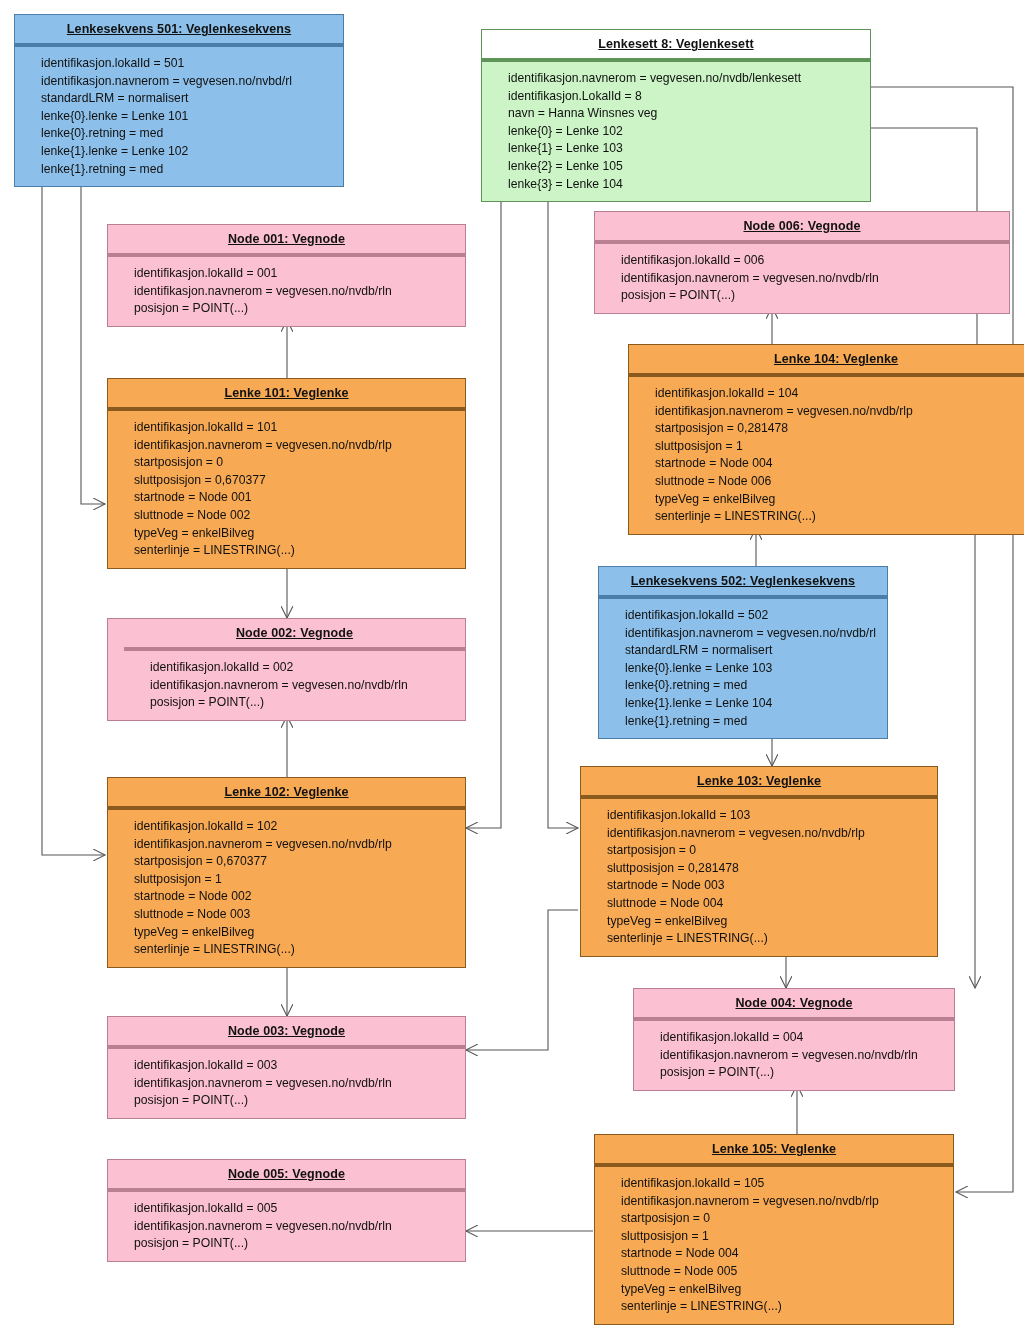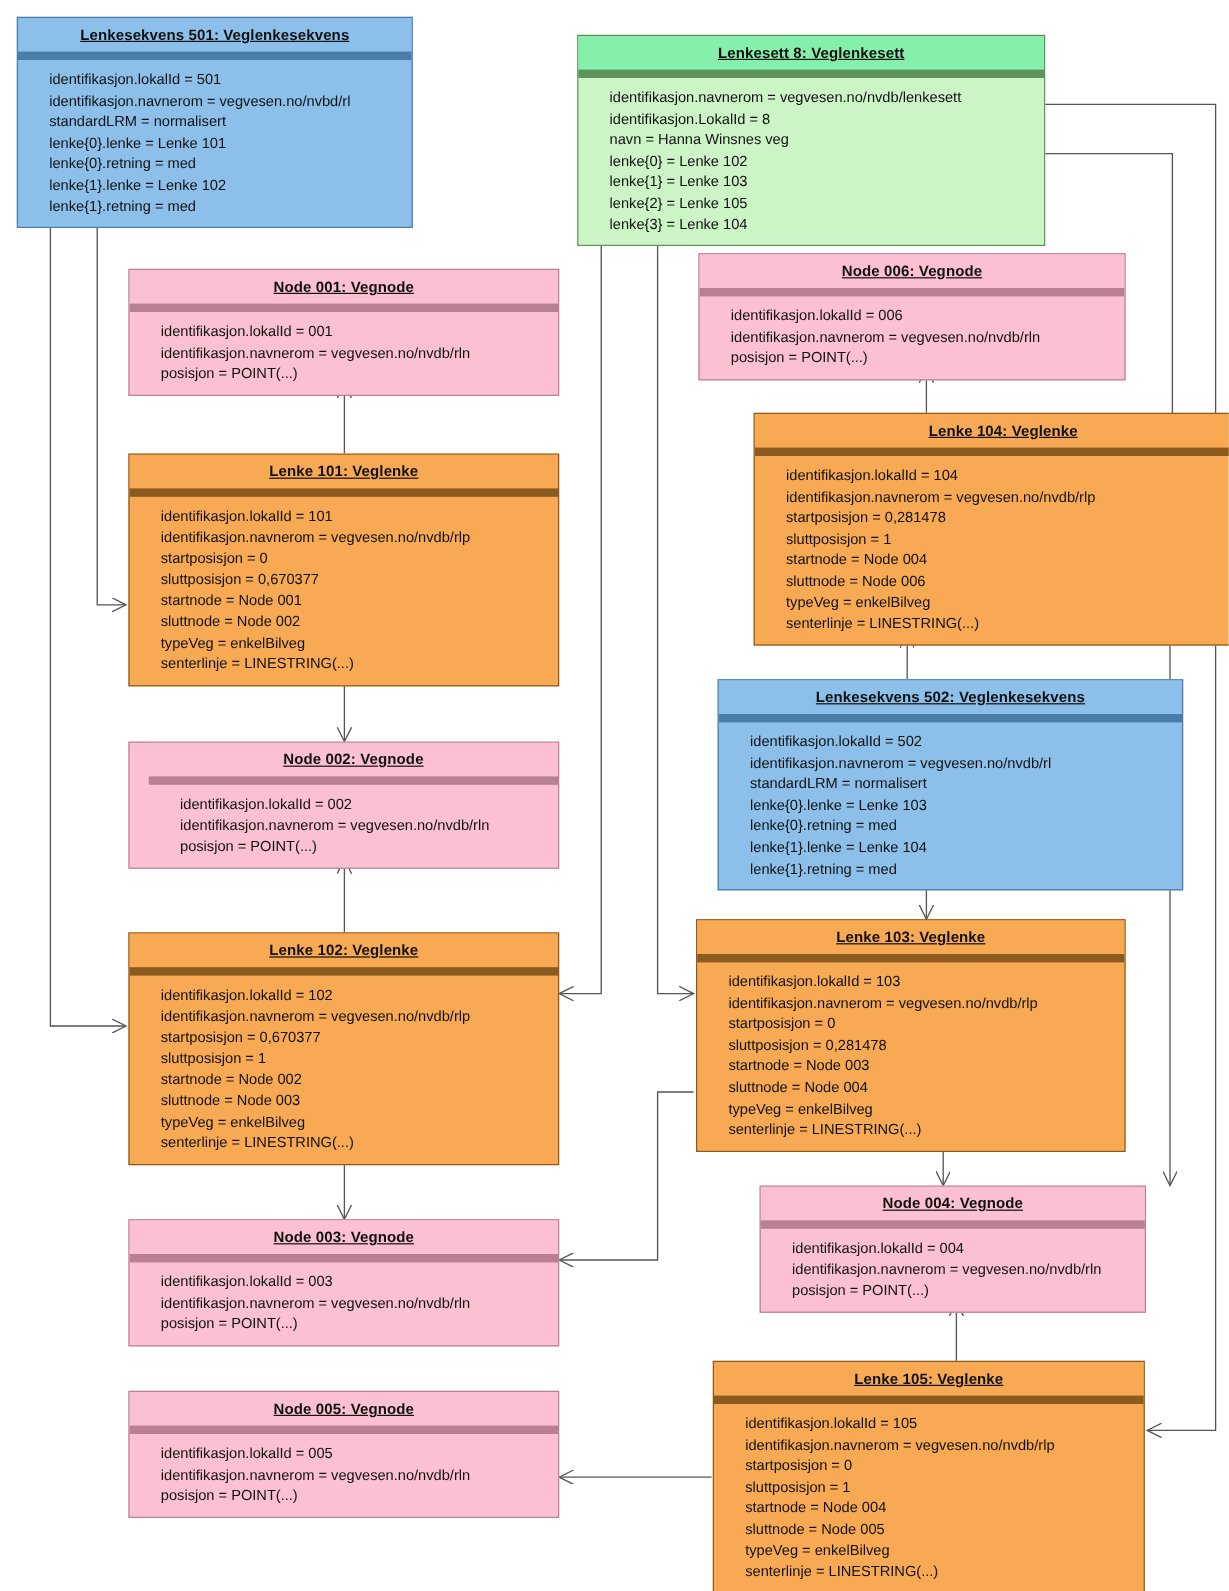--- a/index.html
+++ b/index.html
@@ -27,40 +27,40 @@
     z-index: 2;
     border: 1px solid #6b6b6b;
     background: #ffffff;
   }
   .node .hdr {
     text-align: center;
     font-weight: bold;
     font-size: 12.5px;
     color: #111111;
     padding: 7px 4px 7px 4px;
-    border-bottom: 7px solid #000000;
+    border-bottom: 4px solid #000000;
     letter-spacing: 0.1px;
   }
   .node .hdr span { text-decoration: underline; }
   .node .body {
     padding: 8px 4px 8px 26px;
   }
   .node .body div {
     font-size: 12.2px;
     color: #111111;
     line-height: 17.6px;
     white-space: nowrap;
   }
   
   .c-blue   { background: #8cc0ea; }
   .c-green  { background: #ccf4c6; }
   .c-pink   { background: #fbc0d2; }
   .c-orange { background: #f8a953; }
   .c-blue .hdr   { background: #8cc0ea; border-bottom-color: #4a7ea8; }
-  .c-green .hdr  { background: #86efac; border-bottom-color: #5f9458; }
+  .c-green .hdr  { background: #ffffff; border-bottom-color: #5f9458; }
   .c-pink .hdr   { background: #fbc0d2; border-bottom-color: #b97f92; }
   .c-orange .hdr { background: #f8a953; border-bottom-color: #8a5a1e; }
   .c-blue   { border-color: #4a7ea8; }
   .c-green  { border-color: #5f9458; }
   .c-pink   { border-color: #b97f92; }
   .c-orange { border-color: #8a5a1e; }
 </style>
 </head>
 <body>
 
@@ -140,21 +140,21 @@
 
   <div class="node c-pink" style="left:107px; top:224px; width:359px;">
     <div class="hdr"><span>Node 001: Vegnode</span></div>
     <div class="body">
       <div>identifikasjon.lokalId = 001</div>
       <div>identifikasjon.navnerom = vegvesen.no/nvdb/rln</div>
       <div>posisjon = POINT(...)</div>
     </div>
   </div>
 
-  <div class="node c-pink" style="left:582px; top:211px; width:356px;">
+  <div class="node c-pink" style="left:594px; top:211px; width:416px;">
     <div class="hdr"><span>Node 006: Vegnode</span></div>
     <div class="body">
       <div>identifikasjon.lokalId = 006</div>
       <div>identifikasjon.navnerom = vegvesen.no/nvdb/rln</div>
       <div>posisjon = POINT(...)</div>
     </div>
   </div>
 
   <div class="node c-orange" style="left:107px; top:378px; width:359px;">
     <div class="hdr"><span>Lenke 101: Veglenke</span></div>
@@ -177,21 +177,21 @@
       <div>identifikasjon.navnerom = vegvesen.no/nvdb/rlp</div>
       <div>startposisjon = 0,281478</div>
       <div>sluttposisjon = 1</div>
       <div>startnode = Node 004</div>
       <div>sluttnode = Node 006</div>
       <div>typeVeg = enkelBilveg</div>
       <div>senterlinje = LINESTRING(...)</div>
     </div>
   </div>
 
-  <div class="node c-blue" style="left:598px; top:566px; width:388px;">
+  <div class="node c-blue" style="left:598px; top:566px; width:290px;">
     <div class="hdr"><span>Lenkesekvens 502: Veglenkesekvens</span></div>
     <div class="body">
       <div>identifikasjon.lokalId = 502</div>
       <div>identifikasjon.navnerom = vegvesen.no/nvdb/rl</div>
       <div>standardLRM = normalisert</div>
       <div>lenke{0}.lenke = Lenke 103</div>
       <div>lenke{0}.retning = med</div>
       <div>lenke{1}.lenke = Lenke 104</div>
       <div>lenke{1}.retning = med</div>
     </div>

